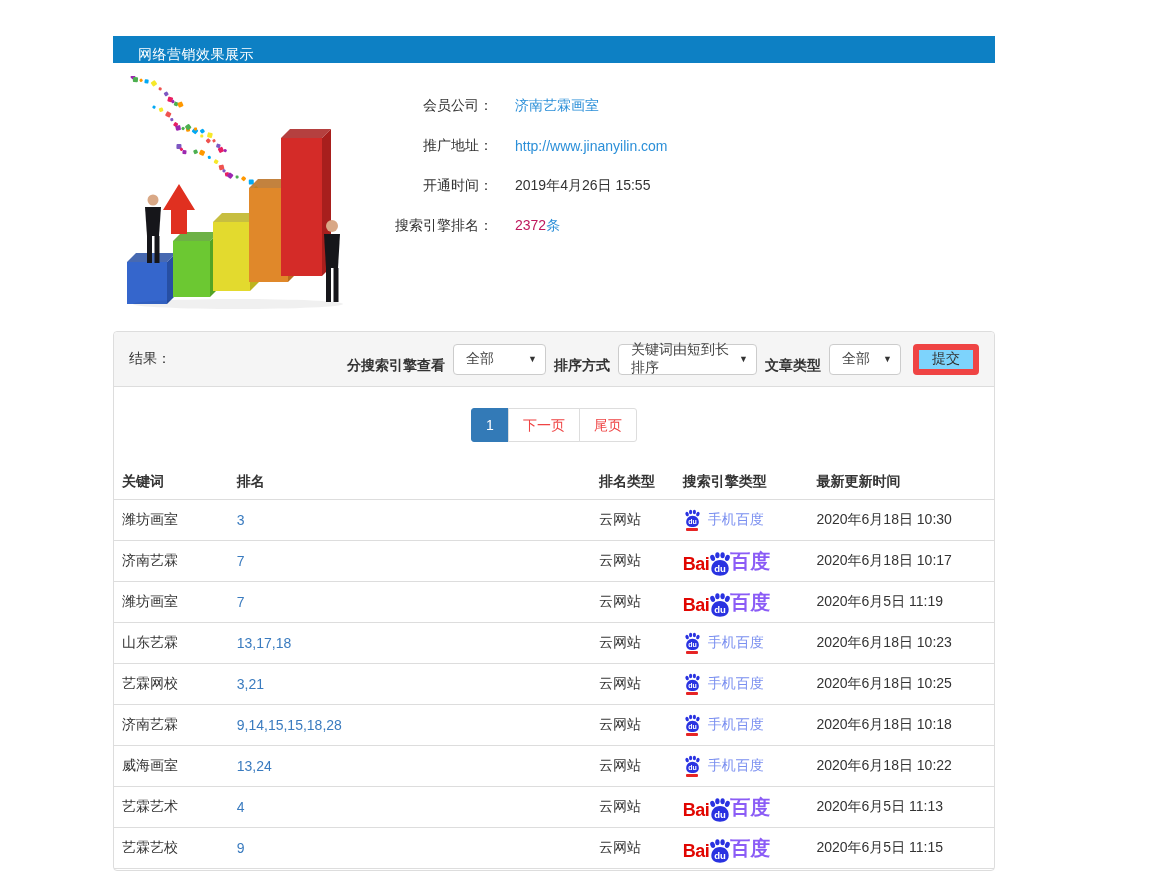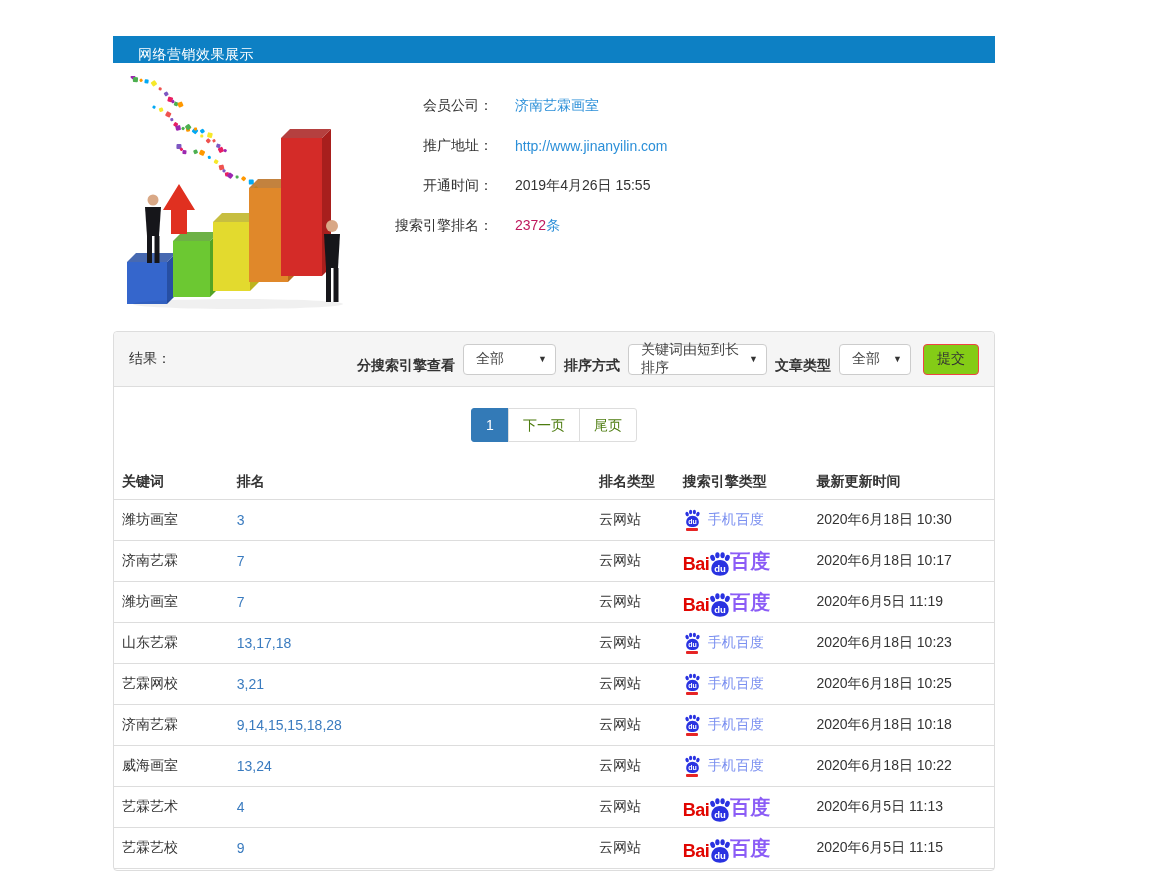--- a/index.html
+++ b/index.html
@@ -31,28 +31,28 @@
   .result-label { font-size:14px; color:#333; }
   .filters { margin-left:auto; display:flex; align-items:flex-end; gap:6px; }
   .filter-label { font-size:14px; font-weight:bold; color:#333; white-space:nowrap; margin:0 2px; }
   .select { height:31px; background:#fff; border:1px solid #ccc; border-radius:4px;
     display:flex; align-items:center; padding:0 8px 0 12px; font-size:14px; color:#444;
     cursor:pointer; }
   .select .caret { margin-left:auto; padding-left:10px; font-size:9px; color:#333; }
   .sel-engine { width:93px; }
   .sel-sort { width:139px; }
   .sel-article { width:72px; }
-  .submit-btn { height:31px; margin-left:6px; padding:0 13px; background:#84cc16;
-    border:1px solid #ef4444; border-radius:4px; font-size:14px; color:#333; cursor:pointer;
+  .submit-btn { height:31px; margin-left:6px; padding:0 13px; background:#7dd3fc;
+    border:6px solid #ef4444; border-radius:4px; font-size:14px; color:#333; cursor:pointer;
     font-family:inherit; }
 
   
   .pagination { display:flex; justify-content:center; margin-top:21px; }
   .page-item { height:34px; line-height:32px; padding:0 14px; border:1px solid #ddd;
-    background:#fff; color:#4d7c0f; font-size:14px; cursor:pointer; margin-left:-1px; }
+    background:#fff; color:#ef4444; font-size:14px; cursor:pointer; margin-left:-1px; }
   .page-item.first { border-radius:3px 0 0 3px; margin-left:0; }
   .page-item.last { border-radius:0 3px 3px 0; }
   .page-item.active { background:#337ab7; border-color:#337ab7; color:#fff; }
 
   
   .table { margin-top:22px; }
   .t-row { display:flex; align-items:center; height:41px; border-bottom:1px solid #ddd;
     font-size:14px; }
   .t-head { height:36px; border-bottom:1px solid #ddd; font-weight:bold; }
   .c { padding-left:8px; }

